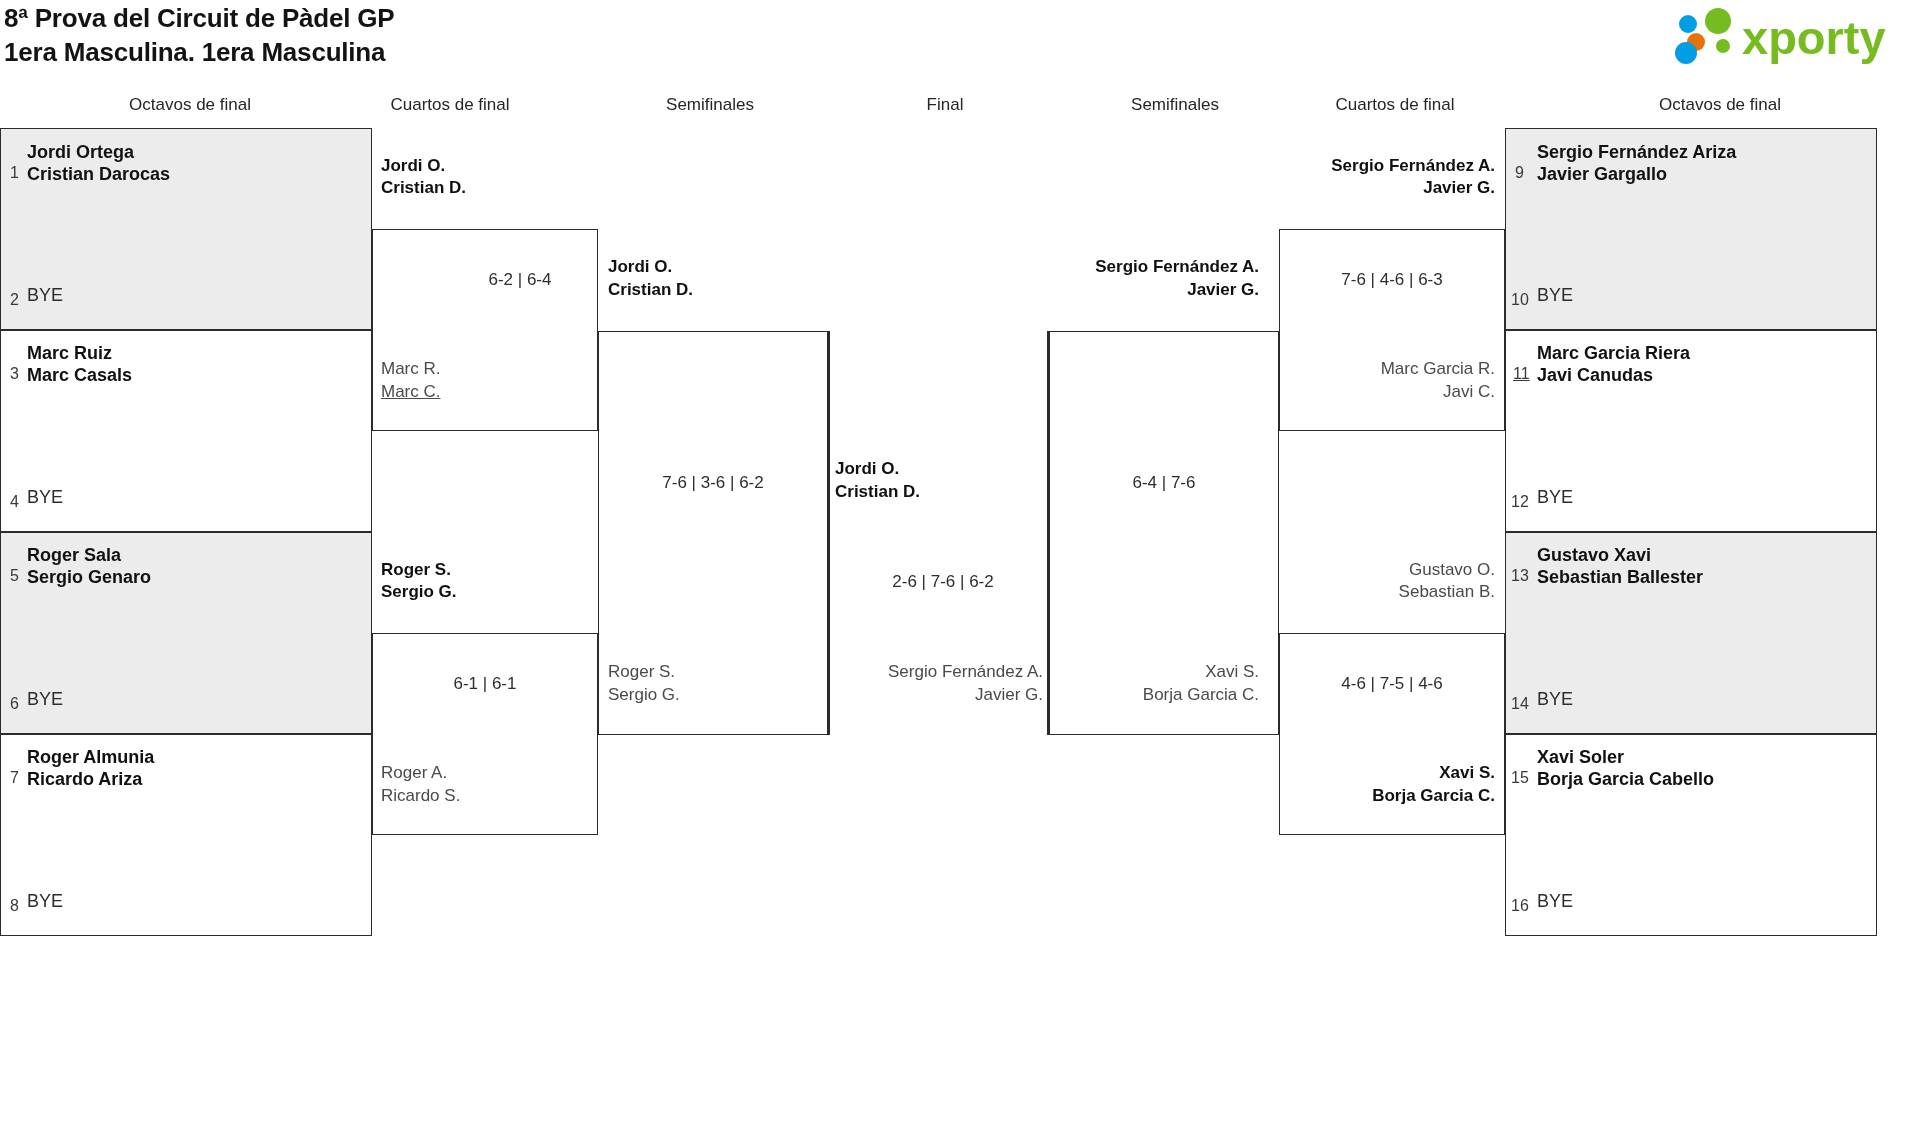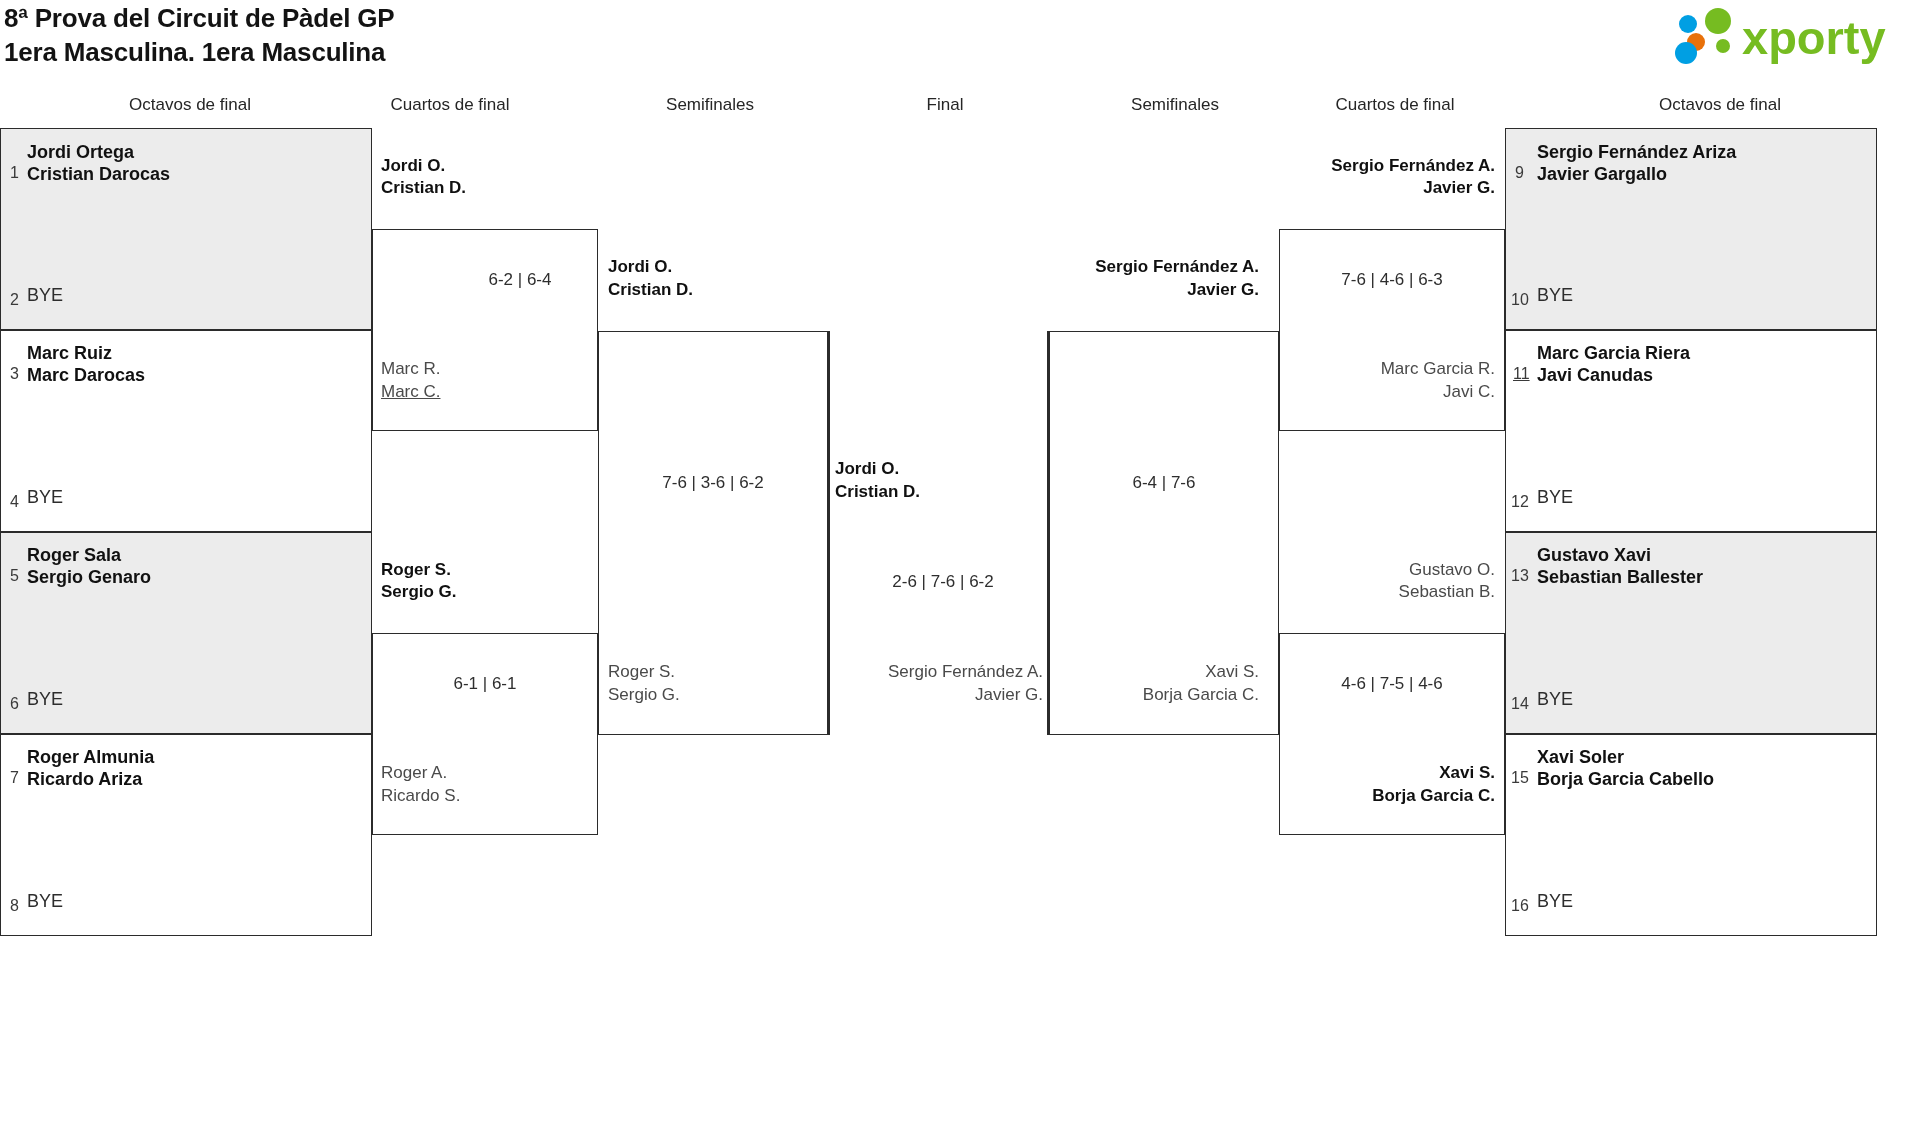--- a/index.html
+++ b/index.html
@@ -100,21 +100,21 @@
   <div class="r1box shaded" style="left:0px; top:128px; width:372px; height:202px;"></div>
   <div class="seed" style="left:10px; top:165px;">1</div>
   <div class="pair" style="left:27px; top:142px;">Jordi Ortega</div>
   <div class="pair" style="left:27px; top:164px;">Cristian Darocas</div>
   <div class="seed" style="left:10px; top:292px;">2</div>
   <div class="pair bye" style="left:27px; top:285px;">BYE</div>
 
   <div class="r1box" style="left:0px; top:330px; width:372px; height:202px;"></div>
   <div class="seed" style="left:10px; top:366px;">3</div>
   <div class="pair" style="left:27px; top:343px;">Marc Ruiz</div>
-  <div class="pair" style="left:27px; top:365px;">Marc Darocas</div>
+  <div class="pair" style="left:27px; top:365px;">Marc Casals</div>
   <div class="seed" style="left:10px; top:494px;">4</div>
   <div class="pair bye" style="left:27px; top:487px;">BYE</div>
 
   <div class="r1box shaded" style="left:0px; top:532px; width:372px; height:202px;"></div>
   <div class="seed" style="left:10px; top:568px;">5</div>
   <div class="pair" style="left:27px; top:545px;">Roger Sala</div>
   <div class="pair" style="left:27px; top:567px;">Sergio Genaro</div>
   <div class="seed" style="left:10px; top:696px;">6</div>
   <div class="pair bye" style="left:27px; top:689px;">BYE</div>
 

